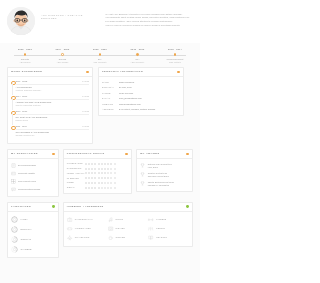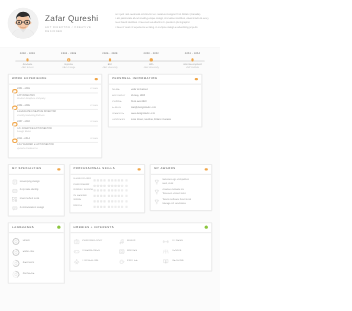--- a/index.html
+++ b/index.html
@@ -137,21 +137,20 @@
           <path d="M12.6 13.1h2.8" stroke="#3a3a3a" stroke-width=".7"></path>
           <circle cx="10.3" cy="13.3" r=".85" fill="#2d2d2d"></circle>
           <circle cx="17.7" cy="13.3" r=".85" fill="#2d2d2d"></circle>
           <path d="M11.5 17.6c1.6 1 3.4 1 5 0" stroke="#c98f6b" stroke-width=".6" fill="none" stroke-linecap="round"></path>
           <path d="M3 28c.6-5 4.3-8.1 8.1-8.8l2.9 3.4 2.9-3.4C20.7 19.9 24.4 23 25 28z" fill="#efefef"></path>
         </g>
       </svg>
     </div>
 
     <div class="head-text">
-      <div class="name">Zafar Qureshi</div>
       <div class="role">ART DIRECTOR / CREATIVE DESIGNER</div>
     </div>
 
     <div class="bio">
       <p>Hi! I just I am. Business Art Director &amp; Freelance Designer from Ontario (Canada).</p>
       <p>I am passionate about creating unique design, innovative identities, visual solutions every</p>
       <p>level brand identities. I have serious attention to precision photographic</p>
       <p>I have 8 Years of experience working on complex design &amp; advertising projects.</p>
     </div>
   </div>

